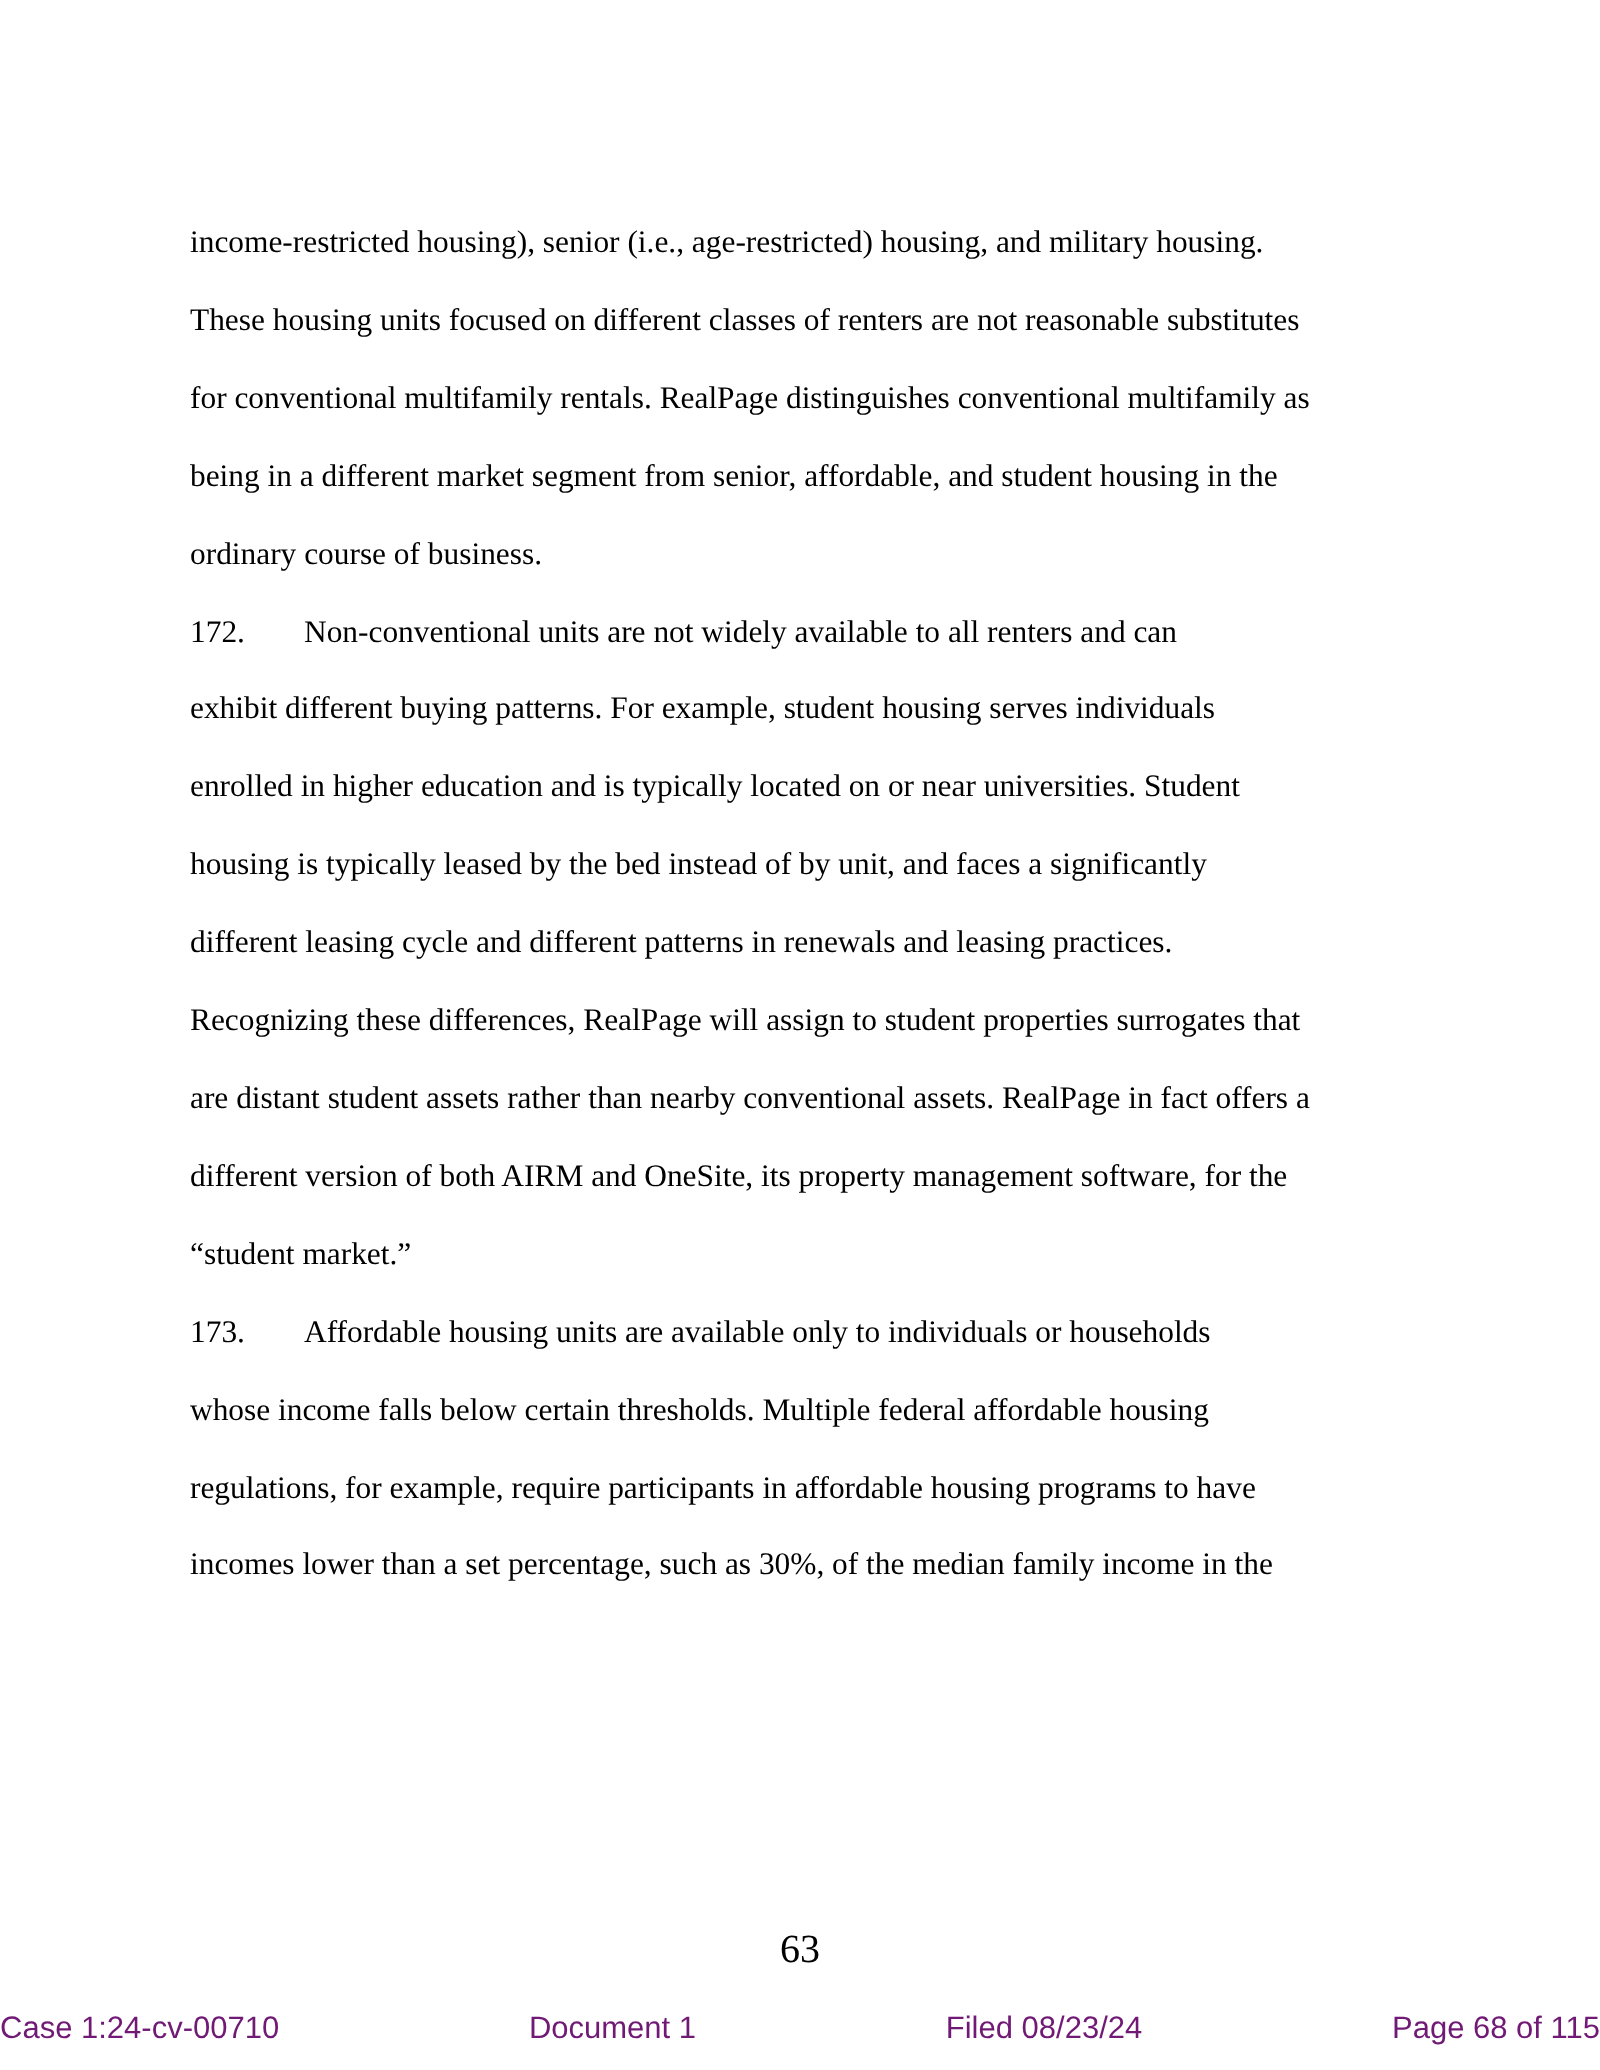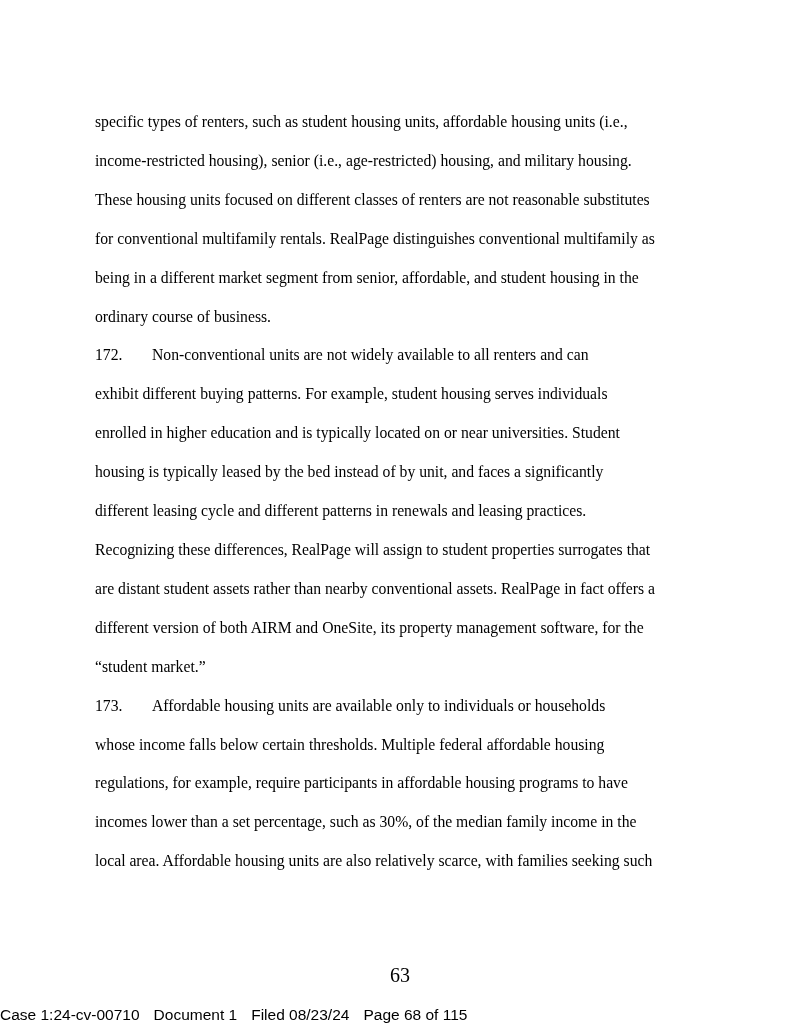--- a/index.html
+++ b/index.html
@@ -40,58 +40,56 @@
     text-align: center;
     font-size: 20px;
     line-height: 19px;
   }
   .case-stamp {
     position: absolute;
     top: 1005px;
     left: 0;
     width: 100%;
     display: flex;
-    justify-content: flex-start;
+    justify-content: space-between;
     gap: 14px;
     font-family: "Liberation Sans", "DejaVu Sans", sans-serif;
     font-size: 15.5px;
     line-height: 19px;
-    color: #000000;
+    color: #701a75;
     white-space: nowrap;
   }
 </style>
 </head>
 <body>
 
 <div class="sheet">
 
   <div class="body-text">
 
-    <div class="line">specific types of renters, such as student housing units, affordable housing units (i.e.,</div>
     <div class="line">income-restricted housing), senior (i.e., age-restricted) housing, and military housing.</div>
     <div class="line">These housing units focused on different classes of renters are not reasonable substitutes</div>
     <div class="line">for conventional multifamily rentals. RealPage distinguishes conventional multifamily as</div>
     <div class="line">being in a different market segment from senior, affordable, and student housing in the</div>
     <div class="line">ordinary course of business.</div>
 
     <div class="line"><span class="pnum">172.</span><span>Non-conventional units are not widely available to all renters and can</span></div>
     <div class="line">exhibit different buying patterns. For example, student housing serves individuals</div>
     <div class="line">enrolled in higher education and is typically located on or near universities. Student</div>
     <div class="line">housing is typically leased by the bed instead of by unit, and faces a significantly</div>
     <div class="line">different leasing cycle and different patterns in renewals and leasing practices.</div>
     <div class="line">Recognizing these differences, RealPage will assign to student properties surrogates that</div>
     <div class="line">are distant student assets rather than nearby conventional assets. RealPage in fact offers a</div>
     <div class="line">different version of both AIRM and OneSite, its property management software, for the</div>
     <div class="line">“student market.”</div>
 
     <div class="line"><span class="pnum">173.</span><span>Affordable housing units are available only to individuals or households</span></div>
     <div class="line">whose income falls below certain thresholds. Multiple federal affordable housing</div>
     <div class="line">regulations, for example, require participants in affordable housing programs to have</div>
     <div class="line">incomes lower than a set percentage, such as 30%, of the median family income in the</div>
-    <div class="line">local area. Affordable housing units are also relatively scarce, with families seeking such</div>
 
   </div>
 
   <div class="page-number">63</div>
 
   <div class="case-stamp">
     <span>Case 1:24-cv-00710</span>
     <span>Document 1</span>
     <span>Filed 08/23/24</span>
     <span>Page 68 of 115</span>

